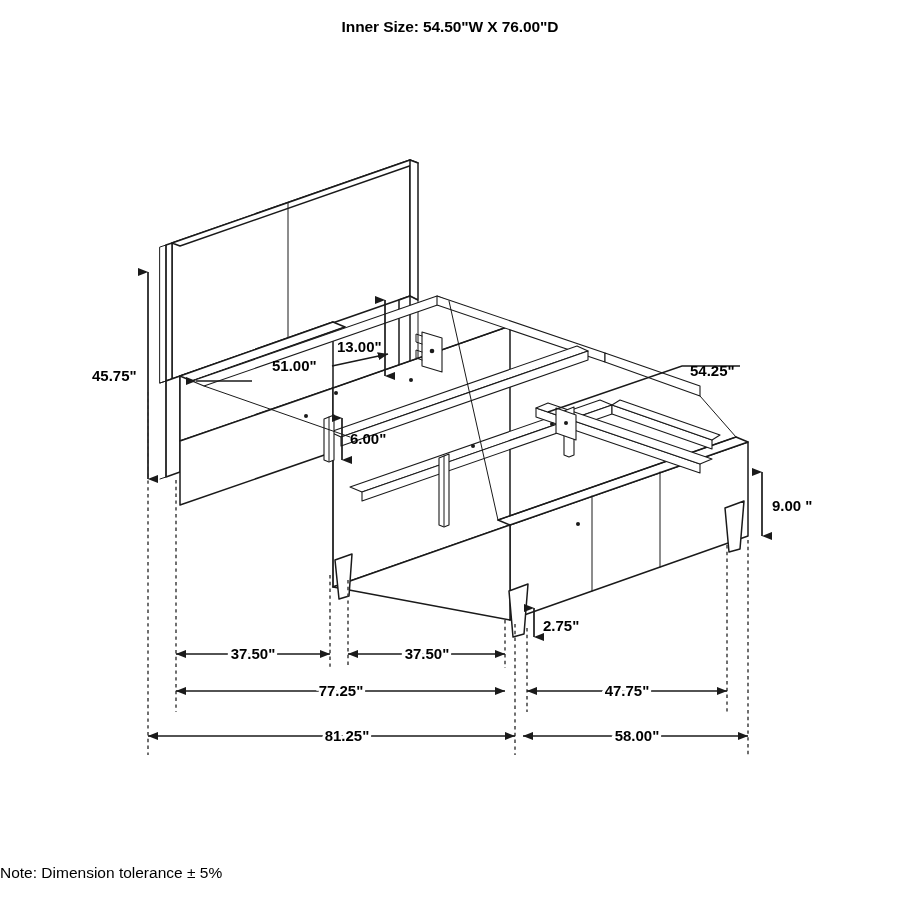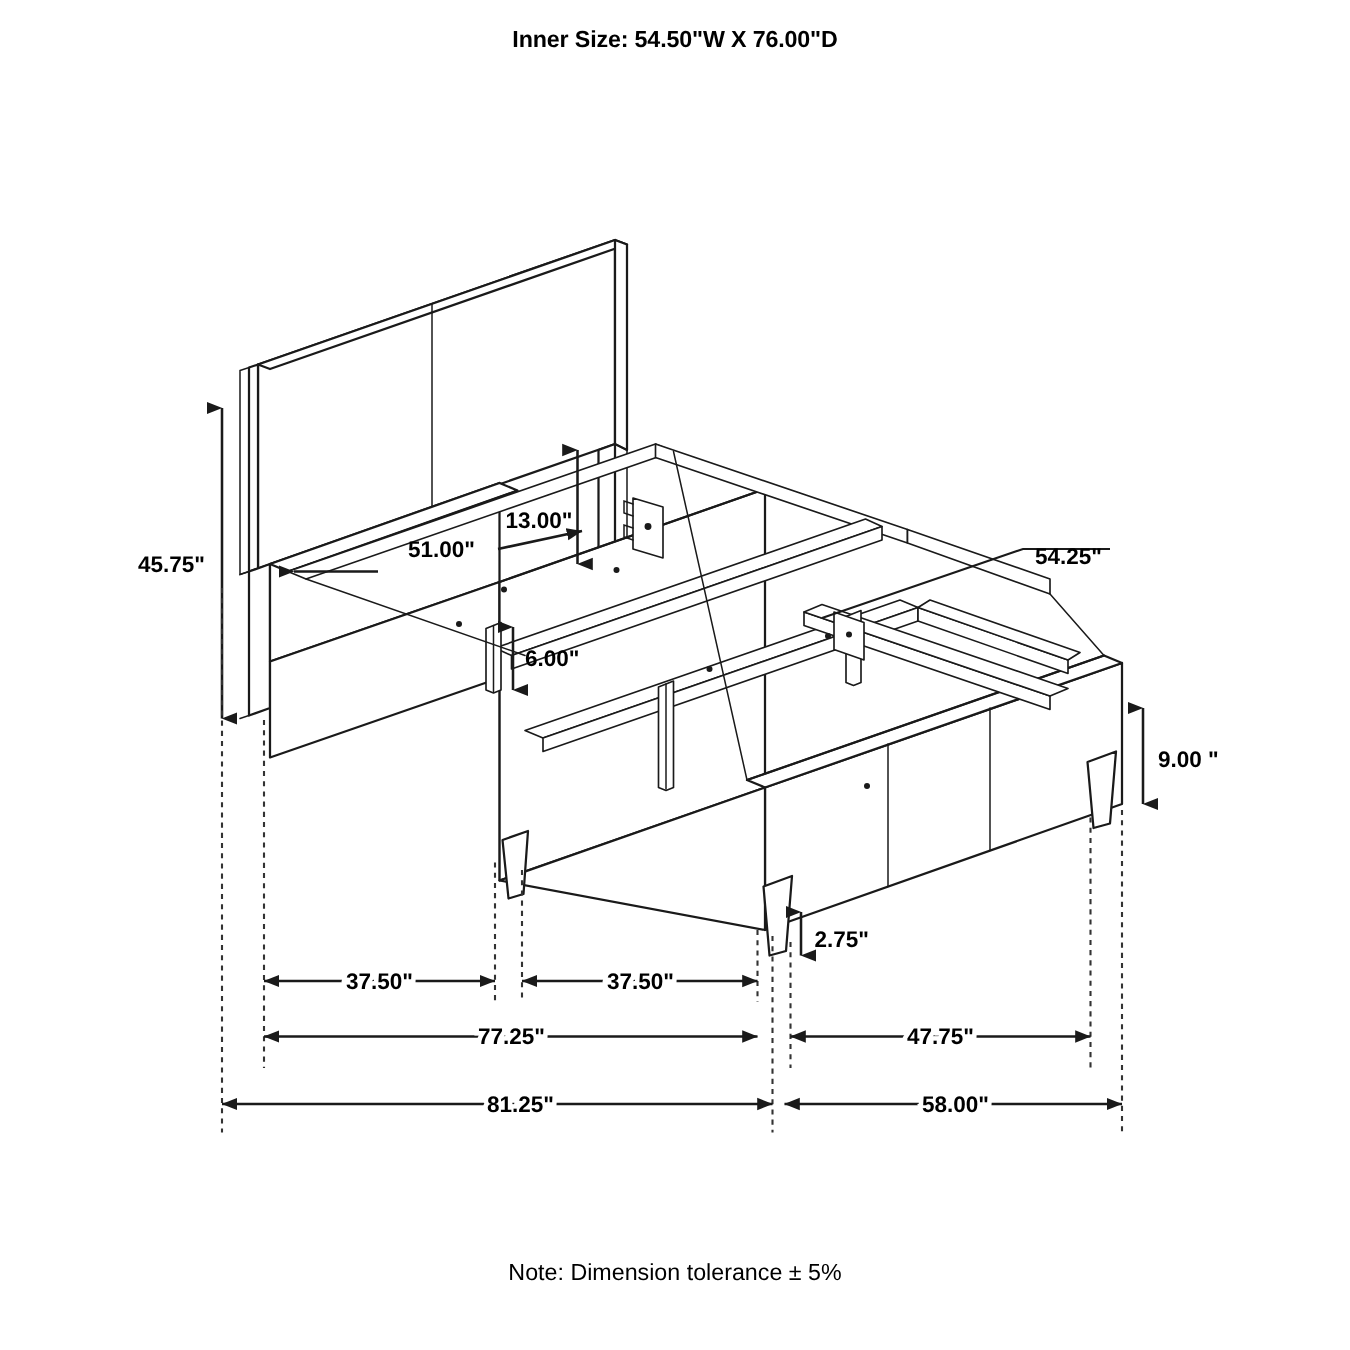--- a/index.html
+++ b/index.html
@@ -29,23 +29,23 @@
     width: 900px;
     text-align: center;
     font-size: 15.5px;
     font-weight: bold;
     letter-spacing: -0.1px;
     white-space: nowrap;
   }
   .note-text {
     position: absolute;
     left: 0;
-    top: 840px;
-    width: 900px;
-    text-align: center;
+    top: 864px;
+    width: 900px;
+    text-align: left;
     font-size: 15.5px;
     font-weight: normal;
     white-space: nowrap;
   }
   #drawing {
     position: absolute;
     left: 0;
     top: 0;
     width: 900px;
     height: 900px;

